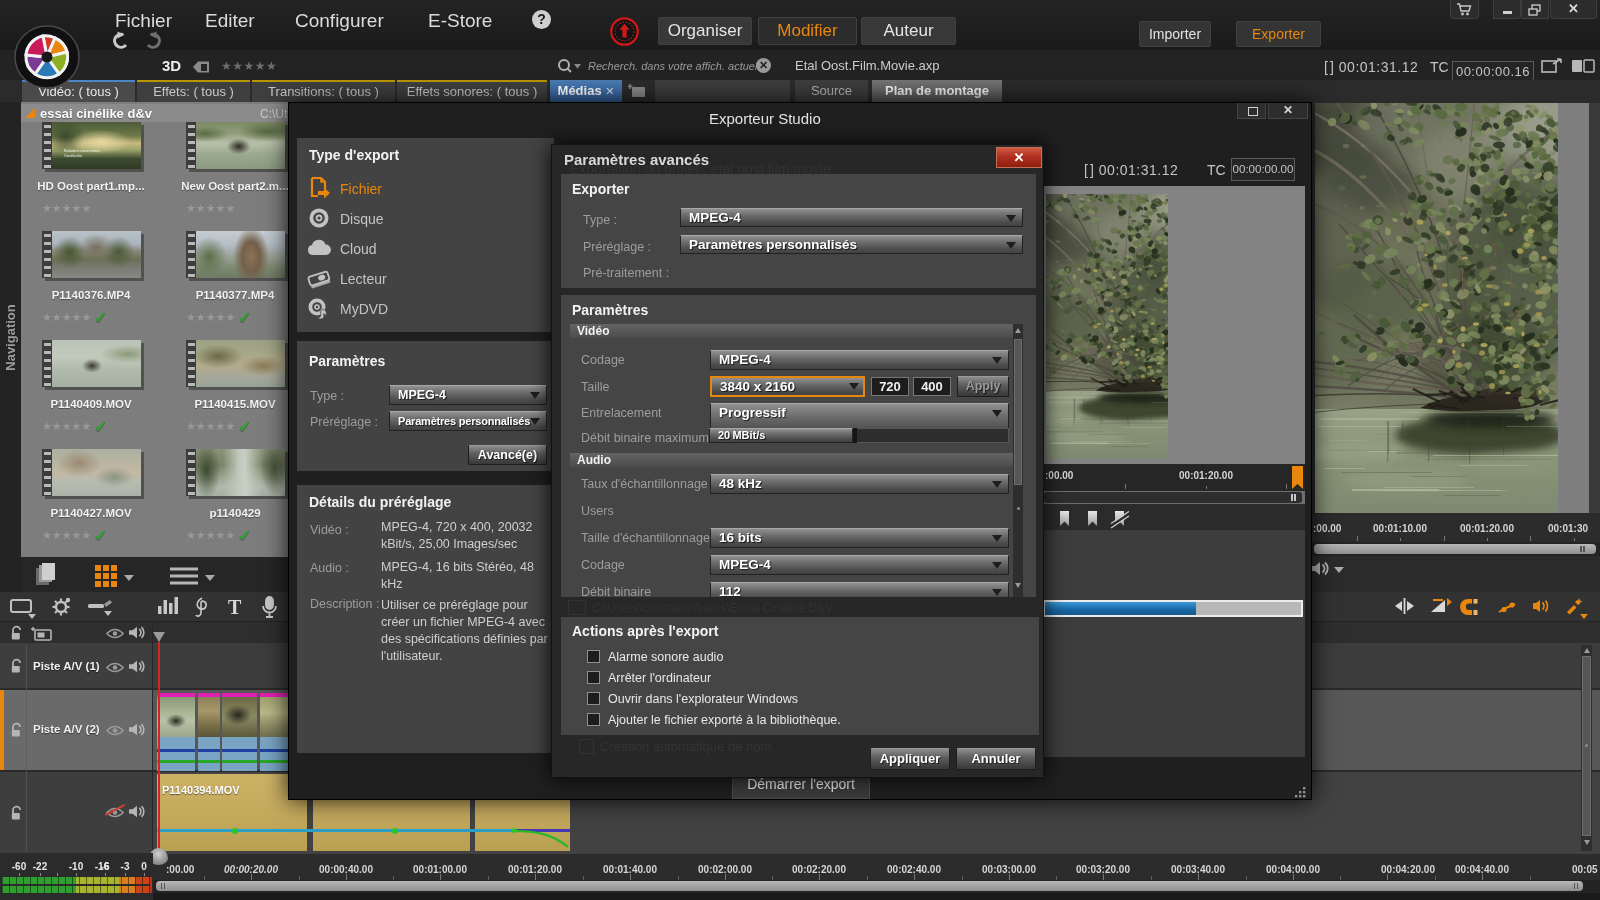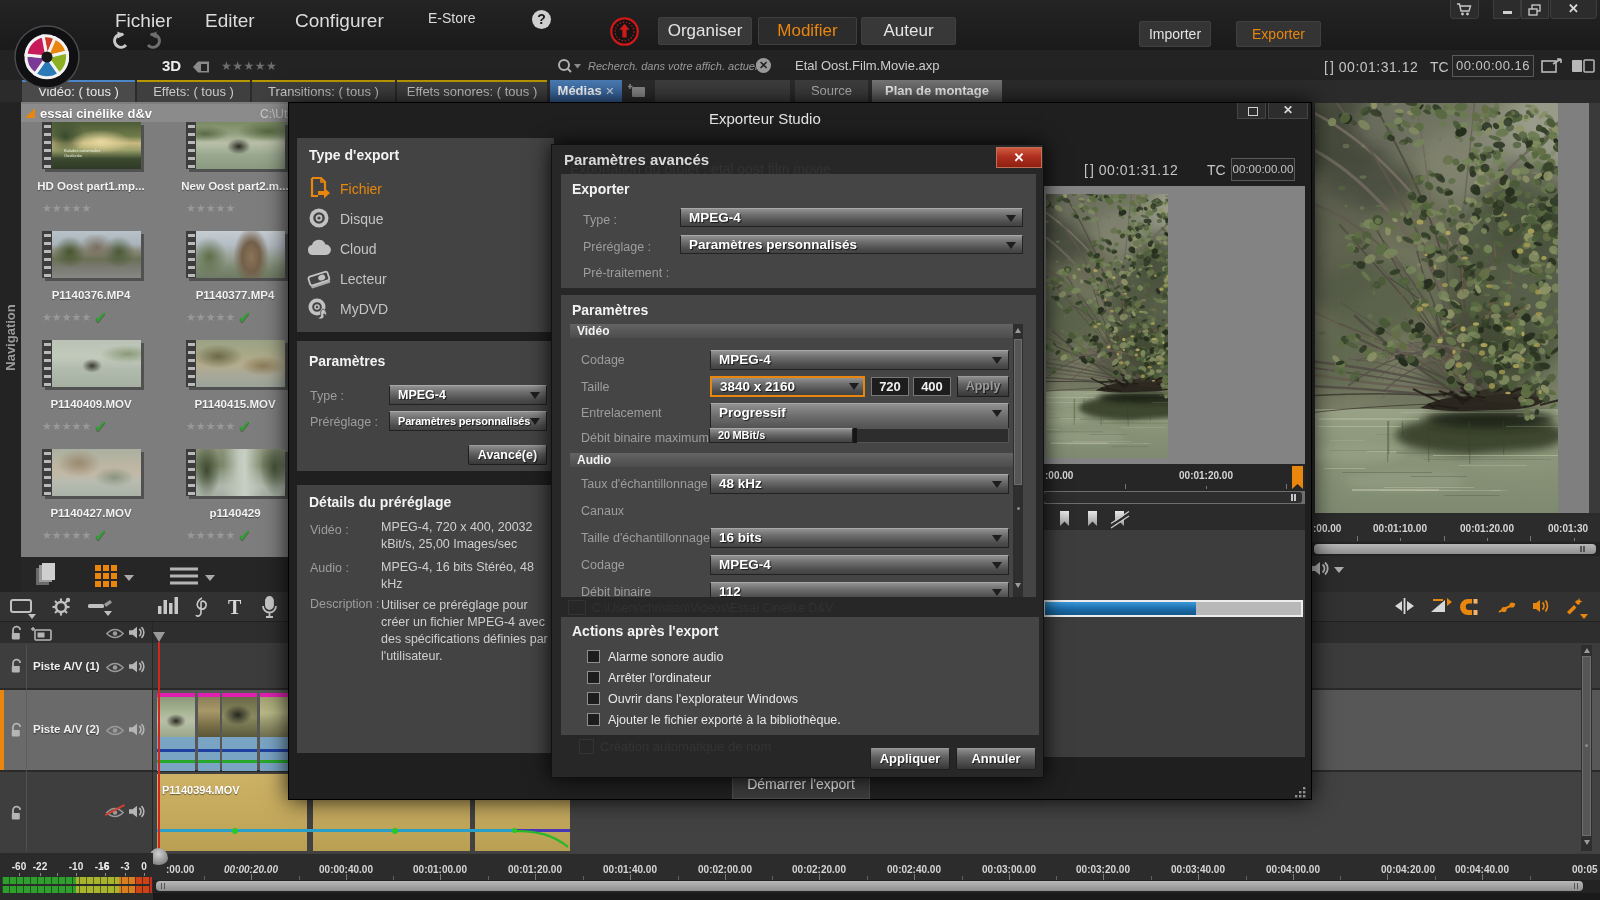--- a/index.html
+++ b/index.html
@@ -1061,21 +1061,21 @@
   <path d="M0,0 L20,-5 A21,21 0 0 1 12,17 Z" fill="#8cb021"></path>
   <path d="M0,0 L12,17 A21,21 0 0 1 -12,17 Z" fill="#2a7ab8"></path>
   <path d="M0,0 L-12,17 A21,21 0 0 1 -21,-2 Z" fill="#7a3a96"></path>
   <path d="M0,0 L-21,-2 A21,21 0 0 1 -4,-21 Z" fill="#c81a5a"></path>
   <circle r="5.5" fill="#18181a" stroke="none"></circle>
  </g>
 </svg>
 <div class="a" style="left:115px;top:10px;font-size:19px;color:#dcdcdc;">Fichier</div>
 <div class="a" style="left:205px;top:10px;font-size:19px;color:#dcdcdc;">Editer</div>
 <div class="a" style="left:295px;top:10px;font-size:19px;color:#dcdcdc;">Configurer</div>
-<div class="a" style="left:428px;top:10px;font-size:14px;color:#dcdcdc;">E-Store</div>
+<div class="a" style="left:428px;top:10px;font-size:19px;color:#dcdcdc;">E-Store</div>
 <div class="a" style="left:532px;top:10px;width:19px;height:19px;border-radius:50%;background:#cfcfcf;color:#181818;font-size:14px;font-weight:bold;text-align:center;line-height:19px;">?</div>
 
 <svg class="a" style="left:110px;top:31px" width="60" height="18" viewBox="0 0 60 18">
  <path d="M13,3.5 A6.5,6.5 0 1 0 16,14" fill="none" stroke="#c8c8c8" stroke-width="3"></path>
  <path d="M7.5,0.5 L14.5,3.8 L7.5,7.5 Z" fill="#c8c8c8"></path>
  <path d="M41,3.5 A6.5,6.5 0 1 1 38,14" fill="none" stroke="#6f6f6f" stroke-width="3"></path>
  <path d="M46.5,0.5 L39.5,3.8 L46.5,7.5 Z" fill="#6f6f6f"></path>
 </svg>
 
 <svg class="a" style="left:610px;top:17px" width="29" height="29" viewBox="0 0 34 34">
@@ -1114,21 +1114,21 @@
 <svg class="a" style="left:556px;top:58px" width="26" height="17" viewBox="0 0 26 17">
  <circle cx="8" cy="7" r="5" fill="none" stroke="#b0b0b0" stroke-width="2"></circle>
  <line x1="11.5" y1="10.5" x2="15" y2="14" stroke="#b0b0b0" stroke-width="2"></line>
  <path d="M18,6 L25,6 L21.5,10.5 Z" fill="#8a8a8a"></path>
 </svg>
 <div class="a" style="left:588px;top:60px;font-size:11px;font-style:italic;color:#9a9a9a;">Recherch. dans votre affich. actuel</div>
 <div class="a" style="left:756px;top:58px;width:15px;height:15px;border-radius:50%;background:#9a9a9a;color:#232323;font-size:11px;font-weight:bold;text-align:center;line-height:15px;">✕</div>
 <div class="a" style="left:795px;top:58px;font-size:13px;color:#cdcdcd;">Etal Oost.Film.Movie.axp</div>
 <div class="a" style="left:1324px;top:59px;font-size:14px;color:#c4c4c4;letter-spacing:.5px;">[ ] 00:01:31.12</div>
 <div class="a" style="left:1430px;top:59px;font-size:14px;color:#c4c4c4;">TC</div>
-<div class="a" style="left:1452px;top:55px;width:80px;height:20px;background:#252525;border:1px solid #5a5a5a;color:#c4c4c4;font-size:13px;text-align:center;line-height:20px;letter-spacing:.5px;">00:00:00.16</div>
+<div class="a" style="left:1452px;top:61px;width:80px;height:20px;background:#252525;border:1px solid #5a5a5a;color:#c4c4c4;font-size:13px;text-align:center;line-height:20px;letter-spacing:.5px;">00:00:00.16</div>
 <svg class="a" style="left:1541px;top:58px" width="22" height="16" viewBox="0 0 22 16">
  <rect x="1" y="3" width="14" height="11" fill="none" stroke="#b8b8b8" stroke-width="1.6"></rect>
  <path d="M12,6 L20,1 M20,1 L16,1 M20,1 L20,5" stroke="#b8b8b8" stroke-width="1.6" fill="none"></path>
 </svg>
 <svg class="a" style="left:1571px;top:58px" width="24" height="16" viewBox="0 0 24 16">
  <rect x="1" y="2" width="10" height="12" rx="1" fill="#b8b8b8"></rect>
  <rect x="13" y="2" width="10" height="12" rx="1" fill="none" stroke="#b8b8b8" stroke-width="1.5"></rect>
 </svg>
 
 <div class="a" style="left:0;top:80px;width:1600px;height:22px;background:#2b2b2b;"></div>
@@ -1637,21 +1637,21 @@
   <div class="btn" style="left:396px;top:81px;width:52px;height:21px;line-height:19px;color:#9a9a9a;border-radius:0;">Apply</div>
   <div class="lbl" style="position:absolute;left:20px;top:111px;">Entrelacement</div>
   <div class="dd" style="left:149px;top:108px;width:299px;height:36px;line-height:18px;">Progressif<span class="c"></span></div>
   <div class="lbl" style="position:absolute;left:20px;top:136px;">Débit binaire maximum</div>
   <div class="a" style="left:148px;top:133px;width:300px;height:15px;background:#2d2d2d;border:1px solid #555;box-sizing:border-box;"></div>
   <div class="dd" style="left:148px;top:133px;width:144px;height:15px;line-height:13px;font-size:11px;">20 MBit/s</div>
   <div class="a" style="left:292px;top:133px;width:4px;height:15px;background:#161616;"></div>
   <div class="a" style="left:9px;top:158px;width:448px;height:14px;background:linear-gradient(#646464,#4c4c4c);color:#f2f2f2;font-size:12px;font-weight:bold;line-height:14px;padding-left:7px;box-sizing:border-box;">Audio</div>
   <div class="lbl" style="position:absolute;left:20px;top:182px;">Taux d'échantillonnage</div>
   <div class="dd" style="left:149px;top:179px;width:299px;height:20px;line-height:18px;">48 kHz<span class="c"></span></div>
-  <div class="lbl" style="position:absolute;left:20px;top:209px;">Canaux</div>
+  <div class="lbl" style="position:absolute;left:20px;top:209px;">Users</div>
   <div class="lbl" style="position:absolute;left:20px;top:236px;">Taille d'échantillonnage</div>
   <div class="dd" style="left:149px;top:233px;width:299px;height:20px;line-height:18px;">16 bits<span class="c"></span></div>
   <div class="lbl" style="position:absolute;left:20px;top:263px;">Codage</div>
   <div class="dd" style="left:149px;top:260px;width:299px;height:20px;line-height:18px;">MPEG-4<span class="c"></span></div>
   <div class="lbl" style="position:absolute;left:20px;top:290px;">Débit binaire</div>
   <div class="dd" style="left:149px;top:287px;width:299px;height:20px;line-height:18px;">112<span class="c"></span></div>
 
   <div class="a" style="left:452px;top:29px;width:10px;height:273px;background:#2e2e2e;"></div>
   <div class="a" style="left:454px;top:33px;width:0;height:0;border-left:3.5px solid transparent;border-right:3.5px solid transparent;border-bottom:5px solid #9a9a9a;"></div>
   <div class="a" style="left:453px;top:44px;width:8px;height:146px;background:#565656;border:1px solid #6e6e6e;box-sizing:border-box;"></div>

